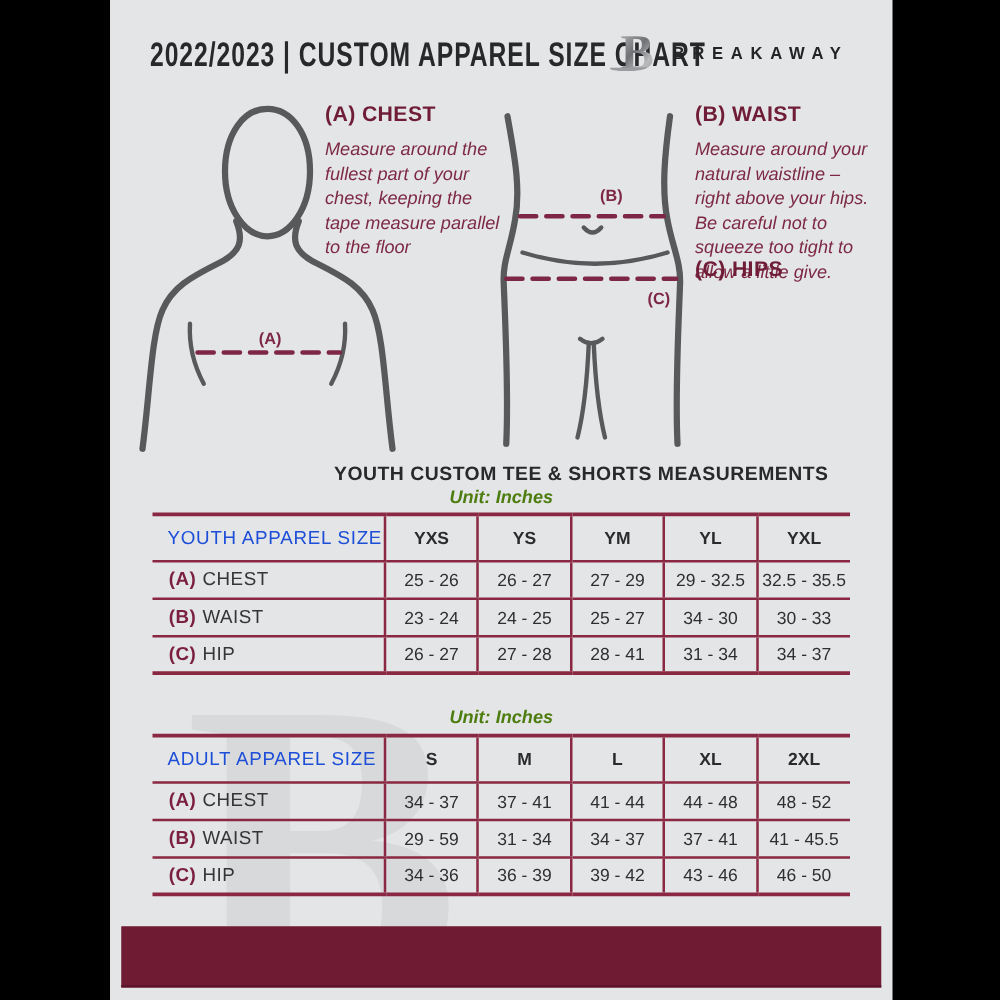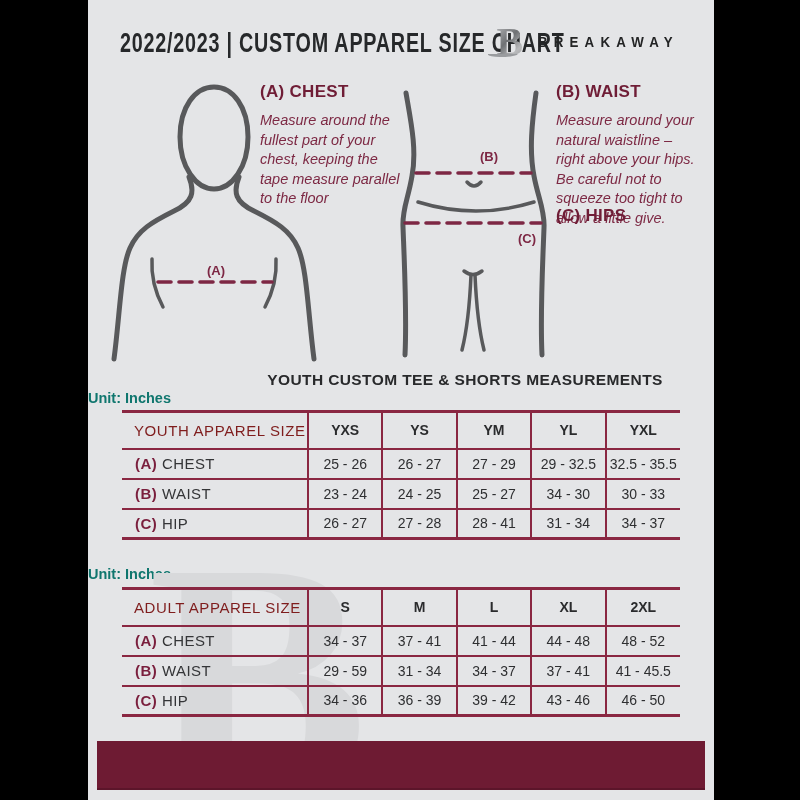--- a/index.html
+++ b/index.html
@@ -38,32 +38,32 @@
   
   .guide-block{position:absolute;color:var(--accent);}
   #guide-chest{left:172px;top:82px;width:168px;}
   #guide-waist{left:468px;top:82px;width:158px;}
   #guide-hips{left:468px;top:206px;width:160px;}
   .guide-block h3{font-size:17px;font-weight:bold;color:#6f1d36;letter-spacing:.3px;margin-bottom:9px;}
   .guide-block p{font-size:14.5px;line-height:19.5px;font-style:italic;color:#7d2944;white-space:pre-line;}
 
   
   .section-title{position:absolute;left:0;width:754px;text-align:center;font-size:15.5px;font-weight:bold;color:#28292b;letter-spacing:.4px;}
-  .section-unit{position:absolute;left:0;width:626px;text-align:left;font-size:14.5px;font-weight:bold;color:#0f766e;}
+  .section-unit{position:absolute;left:0;width:626px;text-align:center;font-size:14.5px;font-style:italic;font-weight:bold;color:#4d7c0f;}
   #youth-title{top:371px;} #youth-unit{top:390px;}
   #adult-title{top:547px;} #adult-unit{top:566px;}
   .table-mount{position:absolute;left:34px;width:558px;z-index:2;}
   #youth-table-mount{top:410px;}
   #adult-table-mount{top:587px;}
 
   table.size-table{border-collapse:collapse;width:558px;table-layout:fixed;background:transparent;}
   table.size-table col.c0{width:186px;}
   table.size-table th,table.size-table td{padding:0;}
   table.size-table thead th{border-top:3px solid var(--table_border);border-bottom:2.5px solid var(--table_border);height:37px;}
-  table.size-table thead th.label-col{text-align:left;padding-left:12px;font-weight:normal;font-size:15px;color:#7f1d1d;letter-spacing:.6px;}
+  table.size-table thead th.label-col{text-align:left;padding-left:12px;font-weight:normal;font-size:15px;color:#1d4ed8;letter-spacing:.6px;}
   table.size-table thead th.size-col{font-size:14px;font-weight:bold;color:#2a2b2d;text-align:center;}
   table.size-table th+th,table.size-table td+td{border-left:2px solid var(--table_border);}
   table.size-table tbody td{border-bottom:2px solid var(--table_border);height:30px;font-size:14px;color:#2e2f31;text-align:center;}
   table.size-table tbody tr:last-child td{border-bottom:3px solid var(--table_border);}
   table.size-table td.row-label{text-align:left;padding-left:13px;font-size:15px;letter-spacing:.4px;color:#343537;}
   table.size-table td.row-label b{color:#7a1f3d;font-weight:bold;margin-right:5px;}
 
   
   .watermark{position:absolute;left:60px;top:528px;z-index:1;font-family:"Liberation Serif",serif;font-weight:bold;font-size:330px;line-height:300px;color:#d8d9db;user-select:none;}
   .footer-bar{position:absolute;left:9px;top:741px;width:608px;height:49px;background:var(--maroon);border-bottom:2px solid #5c152a;z-index:3;}

